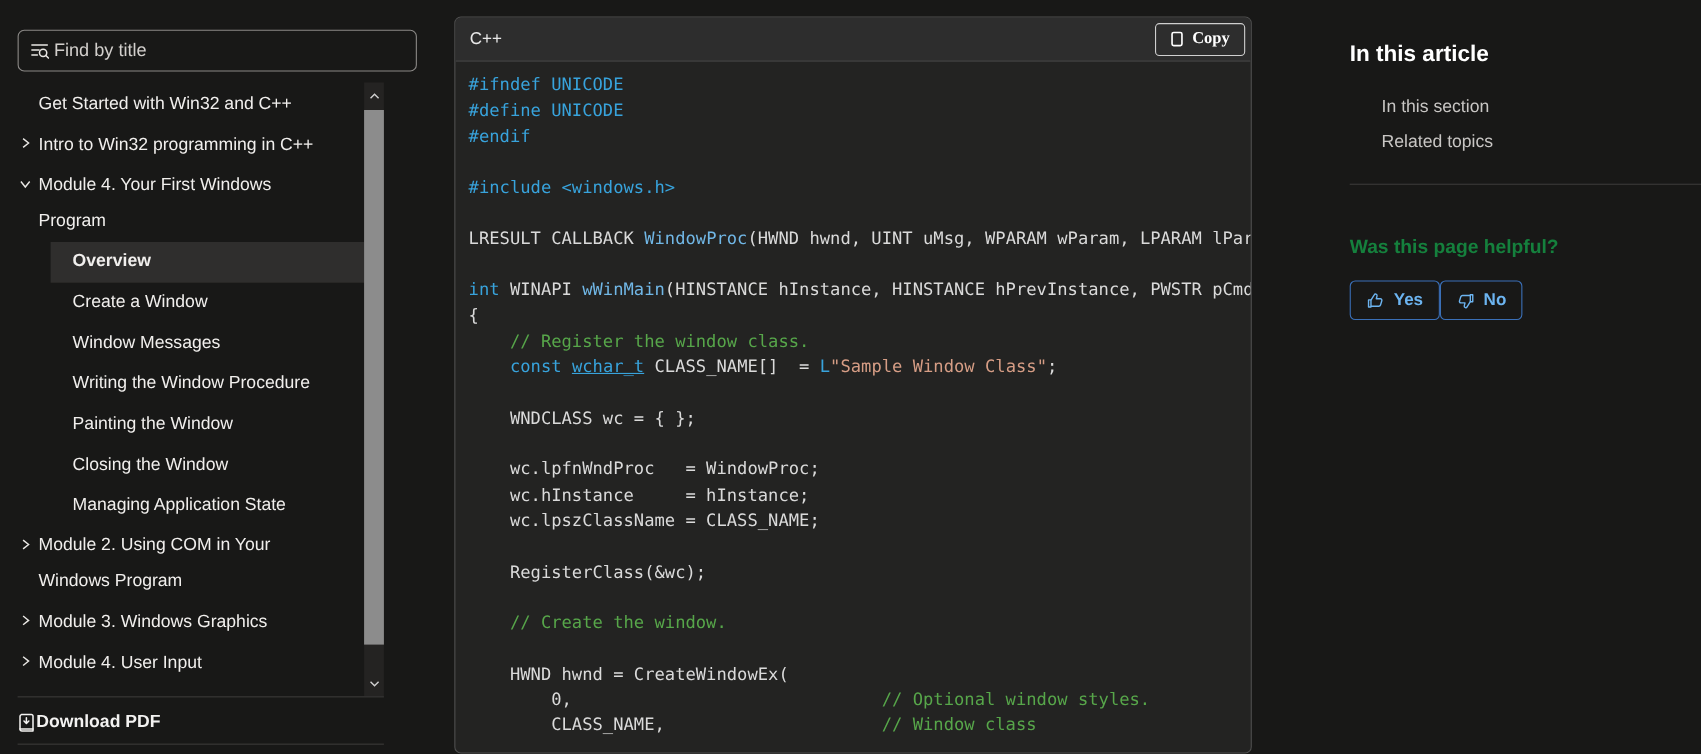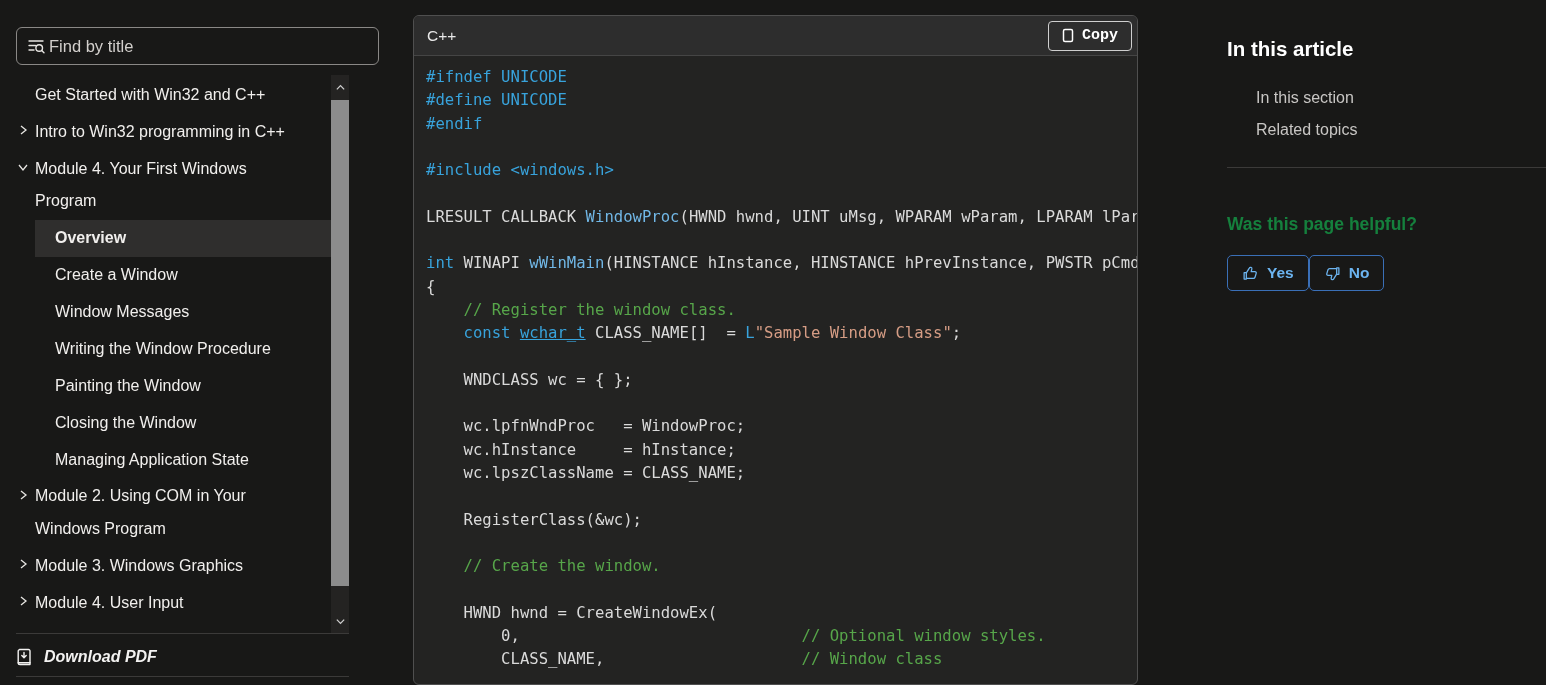--- a/index.html
+++ b/index.html
@@ -13,44 +13,44 @@
                padding:0 10px; gap:4px; background:transparent; }
   .searchbox svg { flex:0 0 auto; }
   .searchbox input { flex:1; background:transparent; border:none; outline:none;
                      color:#f3f2f1; font-size:16.5px; font-family:"Liberation Sans",sans-serif; }
   .searchbox input::placeholder { color:#d2cfcc; opacity:1; }
 
   .nav { position:absolute; left:0; top:77px; width:331px; height:556px; overflow:hidden; }
   .nav-item { position:relative; color:#f1efed; font-size:16px; line-height:32.5px;
               padding:2.2px 14px 2.2px 35px; white-space:pre-line; cursor:pointer; }
   .nav-item .chev { position:absolute; left:17px; top:10.5px; }
-  .nav-item.l2 { margin-left:35px; padding:2.2px 6px 2.2px 20px; }
+  .nav-item.l2 { margin-left:46px; padding:2.2px 6px 2.2px 20px; }
   .nav-item.l2.selected { background:#2f2e2d; font-weight:bold; }
 
   .sb-scroll { position:absolute; left:331px; top:75px; width:18px; height:558px; background:#242322; }
   .sb-arrow { position:absolute; left:0; width:18px; height:20px; display:flex;
               align-items:center; justify-content:center; color:#cfcfcf; }
   .sb-arrow.up { top:2px; } .sb-arrow.down { bottom:2px; }
   .sb-thumb { position:absolute; left:0; top:25px; width:18px; height:486px; background:#8c8c8c; }
 
   .sb-divider { position:absolute; left:16px; width:333px; border-top:1px solid #3b3a39; }
   .pdf-row { position:absolute; left:16px; top:639px; height:36px; display:flex;
-             align-items:center; gap:11px; color:#f3f2f1; font-size:16px; font-weight:bold; cursor:pointer;font-style:italic; }
+             align-items:center; gap:0; color:#f3f2f1; font-size:16px; font-weight:bold; cursor:pointer; }
 
   
   .code-panel { position:absolute; left:413px; top:15px; width:725px; height:670px;
                 background:#232322; border:1px solid #4f4f4f; border-radius:6px; overflow:hidden; }
   .code-header { height:40px; background:#2d2d2d; border-bottom:1px solid #454545;
                  display:flex; align-items:center; justify-content:space-between;
                  padding:0 5px 0 13px; }
   .code-lang { color:#e8e8e8; font-size:15.5px; }
   .copy-btn { height:30px; display:flex; align-items:center; gap:8px; padding:0 13px;
               background:transparent; border:1px solid #cfcfcf; border-radius:4px;
               color:#ffffff; font-size:15px; font-weight:bold;
-              font-family:Liberation Mono, monospace; cursor:pointer; }
+              font-family:Liberation Serif, serif; cursor:pointer; }
   .code-body { padding:10px 0 0 12px; font-family:"DejaVu Sans Mono","Liberation Mono",monospace;
                font-size:15.6px; color:#dadada; white-space:pre; overflow:hidden; }
   .code-line { line-height:23.3px; min-height:23.3px; }
   .tok-kw  { color:#38a3dc; }
   .tok-fn  { color:#71b7e6; }
   .tok-cmt { color:#57a64a; }
   .tok-str { color:#d69d85; }
   .tok-typ { color:#38a3dc; text-decoration:underline; }
 
   

